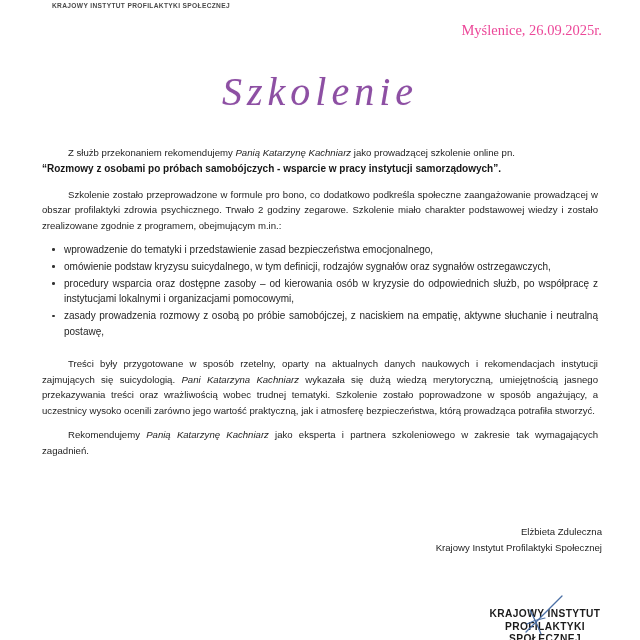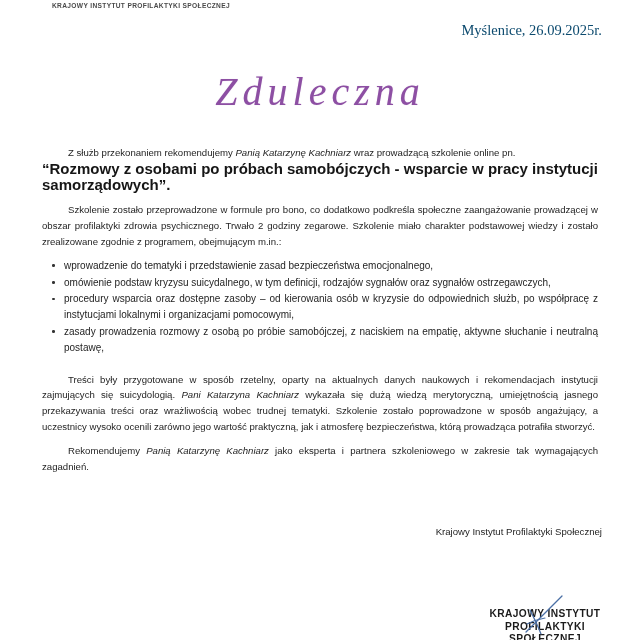--- a/index.html
+++ b/index.html
@@ -30,21 +30,21 @@
     white-space: nowrap;
   }
 
   
   .date-line {
     position: absolute;
     right: 38px;
     top: 22px;
     font-family: "Liberation Serif", serif;
     font-size: 14.5px;
-    color: #0c4a6e;
+    color: #ec4899;
     white-space: nowrap;
   }
 
   
   .doc-title {
     position: absolute;
     left: 0;
     right: 0;
     top: 68px;
     text-align: center;
@@ -67,21 +67,21 @@
     font-size: 9.6px;
     line-height: 15.8px;
     text-align: justify;
     margin: 0 0 8px 0;
     color: #242424;
   }
   .para.indent { text-indent: 26px; }
   .para.tight { margin-bottom: 0; }
   .para i { font-style: italic; }
   .quote-line {
-    font-size: 15px;
+    font-size: 10px;
     font-weight: bold;
     line-height: 15.8px;
     margin: 0 0 10px 0;
     color: #161616;
     text-align: left;
   }
 
   ul.topics {
     list-style: none;
     margin: 0 0 9px 0;
@@ -145,25 +145,25 @@
 </style>
 </head>
 <body>
 
 <div id="page">
 
   <div class="letterhead">KRAJOWY INSTYTUT PROFILAKTYKI SPOŁECZNEJ</div>
 
   <div class="date-line">Myślenice, 26.09.2025r.</div>
 
-  <div class="doc-title">Zduleczna</div>
+  <div class="doc-title">Szkolenie</div>
 
   <div class="body-area">
 
-    <p class="para indent tight"><span>Z służb przekonaniem rekomendujemy </span><i>Panią Katarzynę Kachniarz</i><span>  wraz prowadzącą szkolenie online pn.</span></p>
+    <p class="para indent tight"><span>Z służb przekonaniem rekomendujemy </span><i>Panią Katarzynę Kachniarz</i><span>  jako prowadzącej szkolenie online pn.</span></p>
 
     <p class="quote-line">“Rozmowy z osobami po próbach samobójczych - wsparcie w pracy instytucji samorządowych”.</p>
 
     <p class="para indent">Szkolenie zostało przeprowadzone w formule pro bono, co dodatkowo podkreśla społeczne zaangażowanie prowadzącej w obszar profilaktyki zdrowia psychicznego. Trwało 2 godziny zegarowe. Szkolenie miało charakter podstawowej wiedzy i zostało zrealizowane zgodnie z programem, obejmującym m.in.:</p>
 
     <ul class="topics">
       <li><span>wprowadzenie do tematyki i przedstawienie zasad bezpieczeństwa emocjonalnego,</span></li>
       <li><span>omówienie podstaw kryzysu suicydalnego, w tym definicji, rodzajów sygnałów oraz  sygnałów ostrzegawczych,</span></li>
       <li><span>procedury wsparcia oraz dostępne zasoby – od kierowania osób w kryzysie do odpowiednich służb, po współpracę z instytucjami lokalnymi i organizacjami pomocowymi,</span></li>
       <li><span>zasady prowadzenia rozmowy z osobą po próbie samobójczej, z naciskiem na empatię, aktywne słuchanie i neutralną postawę,</span></li>
@@ -171,20 +171,21 @@
 
     <div class="spacer-sm"></div>
 
     <p class="para indent"><span>Treści były przygotowane w sposób rzetelny, oparty na aktualnych danych naukowych i rekomendacjach instytucji zajmujących się suicydologią. </span><i>Pani Katarzyna Kachniarz</i><span> wykazała się dużą wiedzą merytoryczną, umiejętnością jasnego przekazywania treści oraz wrażliwością wobec trudnej tematyki. Szkolenie zostało poprowadzone w sposób angażujący, a uczestnicy wysoko ocenili zarówno jego wartość praktyczną, jak i atmosferę bezpieczeństwa, którą prowadząca potrafiła stworzyć.</span></p>
 
     <p class="para indent"><span>Rekomendujemy </span><i>Panią Katarzynę Kachniarz</i><span> jako eksperta i partnera szkoleniowego w zakresie tak wymagających zagadnień.</span></p>
 
   </div>
 
   <div class="signoff">
+    <div>Elżbieta Zduleczna</div>
     <div>Krajowy Instytut Profilaktyki Społecznej</div>
   </div>
 
   <div class="stamp">
     <div>KRAJOWY INSTYTUT</div>
     <div>PROFILAKTYKI SPOŁECZNEJ</div>
   </div>
 
   <svg class="signature-svg" viewBox="0 0 80 46">
     <path d="M62 2 C 50 14, 38 26, 26 38" stroke="#4a6fa5" stroke-width="1.3" fill="none" stroke-linecap="round"></path>

